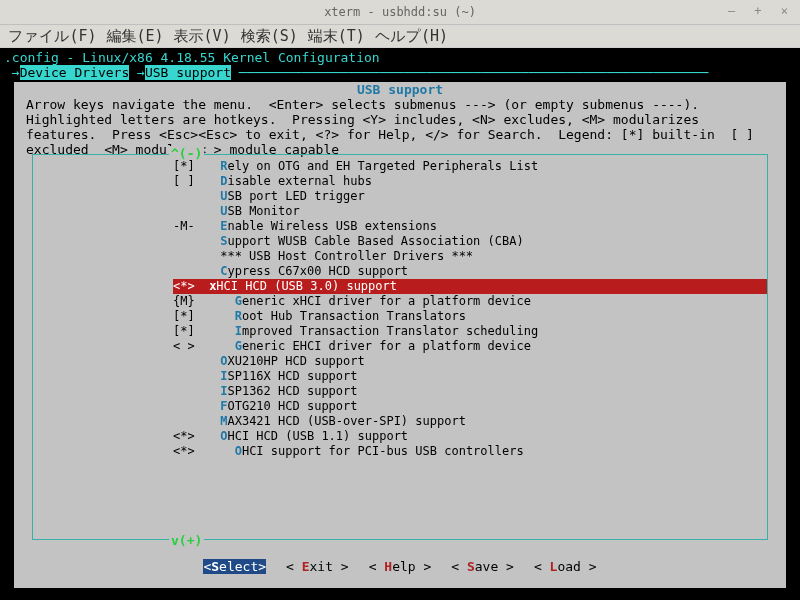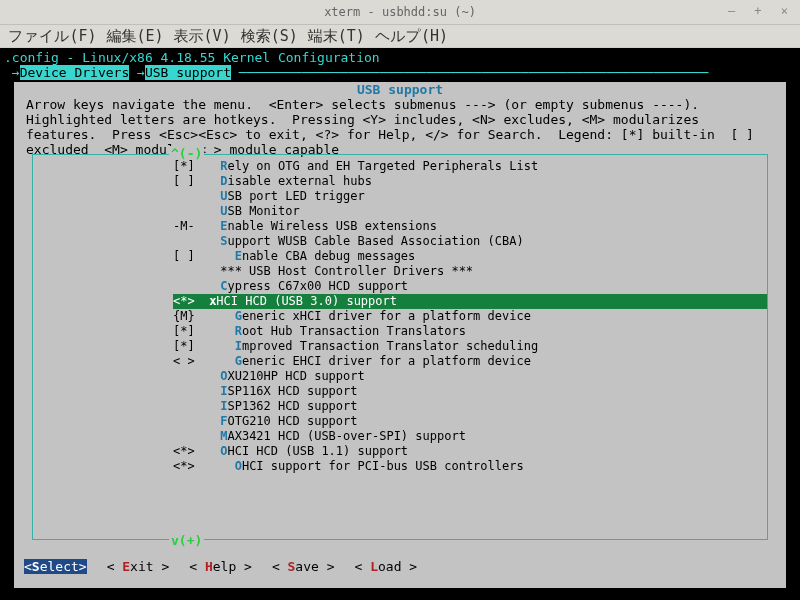--- a/index.html
+++ b/index.html
@@ -15,23 +15,23 @@
   .main-inner{position:relative;height:100%;}
   .section-title{position:absolute;top:0;width:100%;text-align:center;font-weight:bold;color:#2079a6;font-size:13px;}
   .help{position:absolute;top:15px;left:12px;right:12px;color:#000;font-size:13px;line-height:15px;white-space:pre-wrap;}
   .list-frame{position:absolute;top:72px;left:18px;right:18px;bottom:48px;border:1px solid #36b1a8;}
   .arrow-up{position:absolute;top:-9px;left:136px;color:#26cf3d;font-weight:bold;font-size:13px;background:#c3c3c3;padding:0 2px;}
   .arrow-dn{position:absolute;bottom:-9px;left:136px;color:#26cf3d;font-weight:bold;font-size:13px;background:#c3c3c3;padding:0 2px;}
   .list{position:absolute;top:4px;left:0;right:0;bottom:4px;padding-left:140px;color:#000;}
   .row{white-space:pre;font-size:12px;line-height:15px;}
   .tag{display:inline-block;width:40px;}
   .hot{color:#2079a6;font-weight:bold;}
-  .sel{background:#15803d;color:#fff;}
+  .sel{background:#b91c1c;color:#fff;}
   .sel .hot{color:#fff;}
-  .btnbar{position:absolute;left:0;right:0;bottom:14px;text-align:left;color:#000;font-size:13px;}
+  .btnbar{position:absolute;left:0;right:0;bottom:14px;text-align:center;color:#000;font-size:13px;}
   .btn{display:inline-block;margin:0 10px;}
   .btn .hot{color:#b02222;font-weight:bold;}
   .btn.sel{background:#204a87;color:#fff;}
   .btn.sel .hot{color:#fff;}
 </style>
 </head>
 <body>
 
 <div class="win">
   <div class="titlebar">
@@ -56,21 +56,20 @@
         <div class="list-frame">
           <div class="arrow-up">^(-)</div>
           <div class="arrow-dn">v(+)</div>
           <div class="list" id="list">
               <div class="row"><span class="tag">[*] </span> <span class="hot">R</span>ely on OTG and EH Targeted Peripherals List</div>
               <div class="row"><span class="tag">[ ] </span> <span class="hot">D</span>isable external hubs</div>
               <div class="row"><span class="tag"><m> </m></span> <span class="hot">U</span>SB port LED trigger</div>
               <div class="row"><span class="tag"><m> </m></span> <span class="hot">U</span>SB Monitor</div>
               <div class="row"><span class="tag">-M- </span> <span class="hot">E</span>nable Wireless USB extensions</div>
               <div class="row"><span class="tag"><m> </m></span> <span class="hot">S</span>upport WUSB Cable Based Association (CBA)</div>
-              <div class="row"><span class="tag">[ ] </span>   <span class="hot">E</span>nable CBA debug messages</div>
               <div class="row"><span class="tag">    </span> *** USB Host Controller Drivers ***</div>
               <div class="row"><span class="tag"><m> </m></span> <span class="hot">C</span>ypress C67x00 HCD support</div>
               <div class="row sel"><span class="sel">&lt;*&gt;  <span class="hot">x</span>HCI HCD (USB 3.0) support </span></div>
               <div class="row"><span class="tag">{M} </span>   <span class="hot">G</span>eneric xHCI driver for a platform device</div>
               <div class="row"><span class="tag">[*] </span>   <span class="hot">R</span>oot Hub Transaction Translators</div>
               <div class="row"><span class="tag">[*] </span>   <span class="hot">I</span>mproved Transaction Translator scheduling</div>
               <div class="row"><span class="tag">&lt; &gt; </span>   <span class="hot">G</span>eneric EHCI driver for a platform device</div>
               <div class="row"><span class="tag"><m> </m></span> <span class="hot">O</span>XU210HP HCD support</div>
               <div class="row"><span class="tag"><m> </m></span> <span class="hot">I</span>SP116X HCD support</div>
               <div class="row"><span class="tag"><m> </m></span> <span class="hot">I</span>SP1362 HCD support</div>

